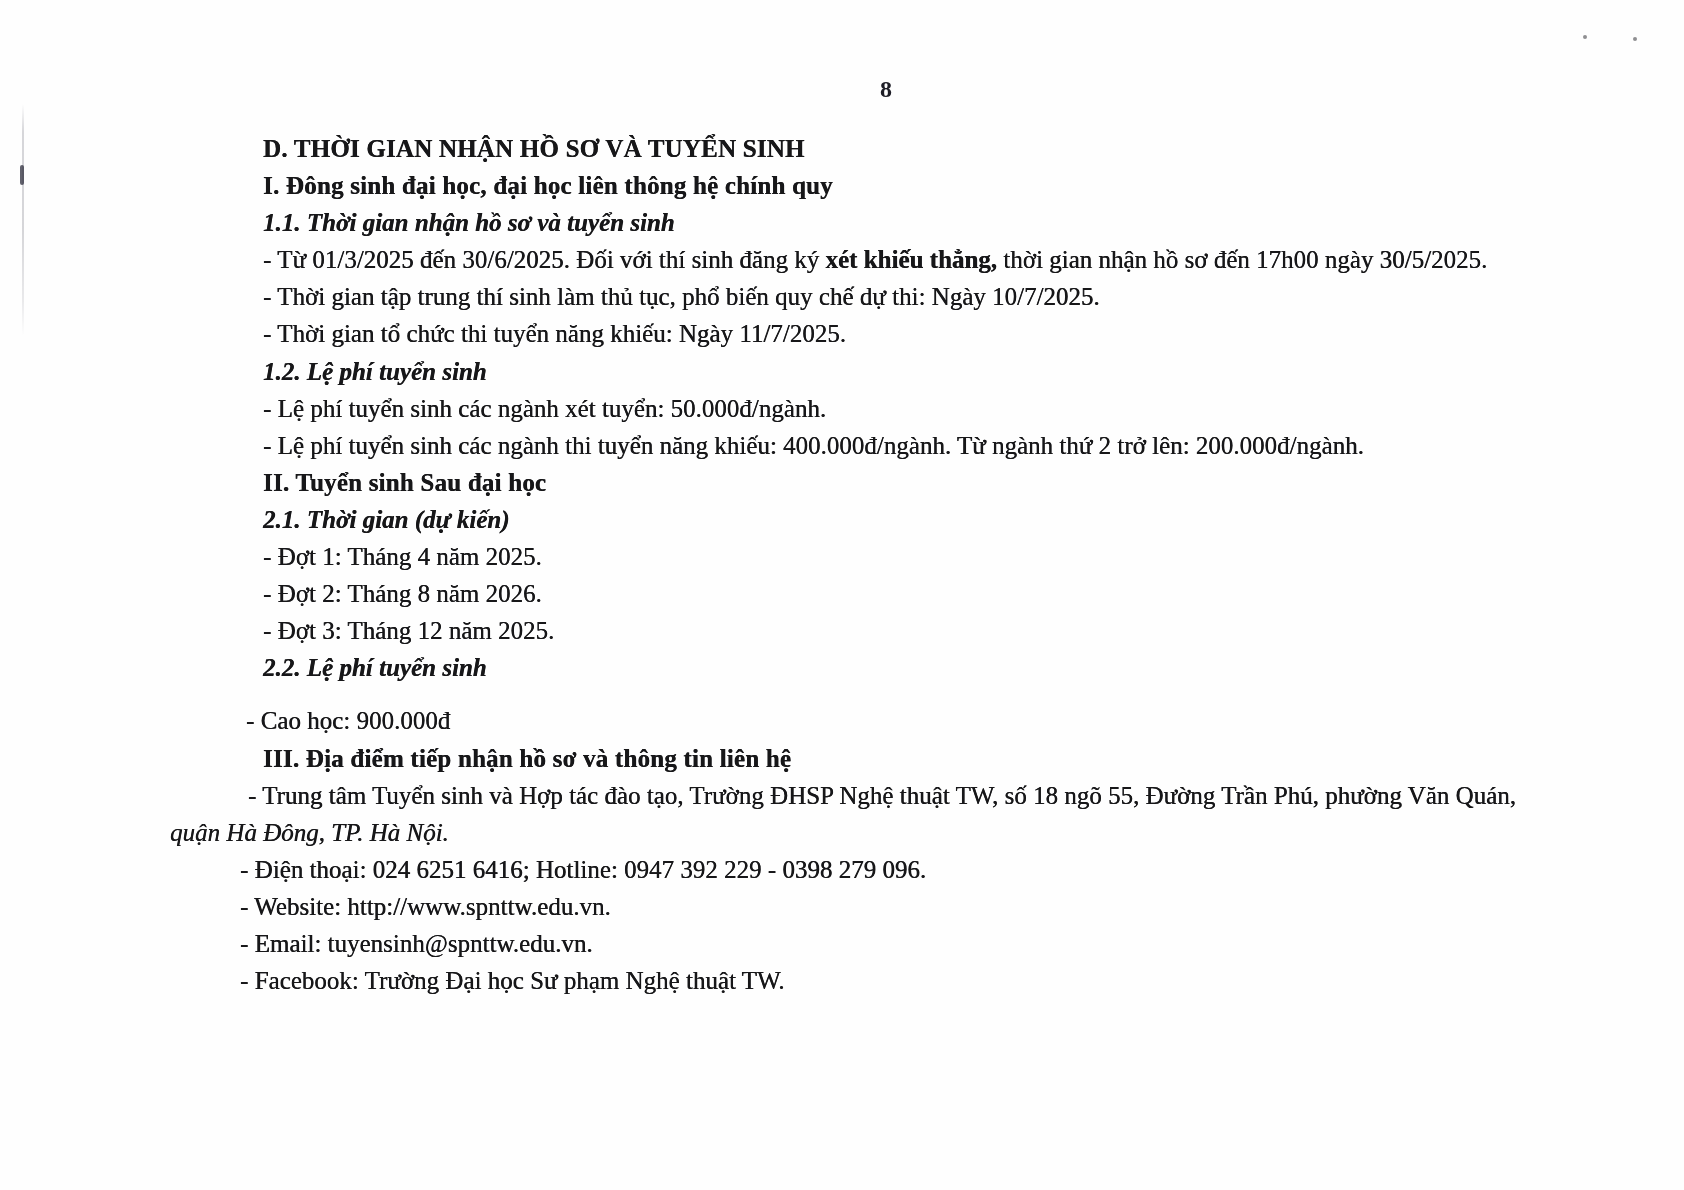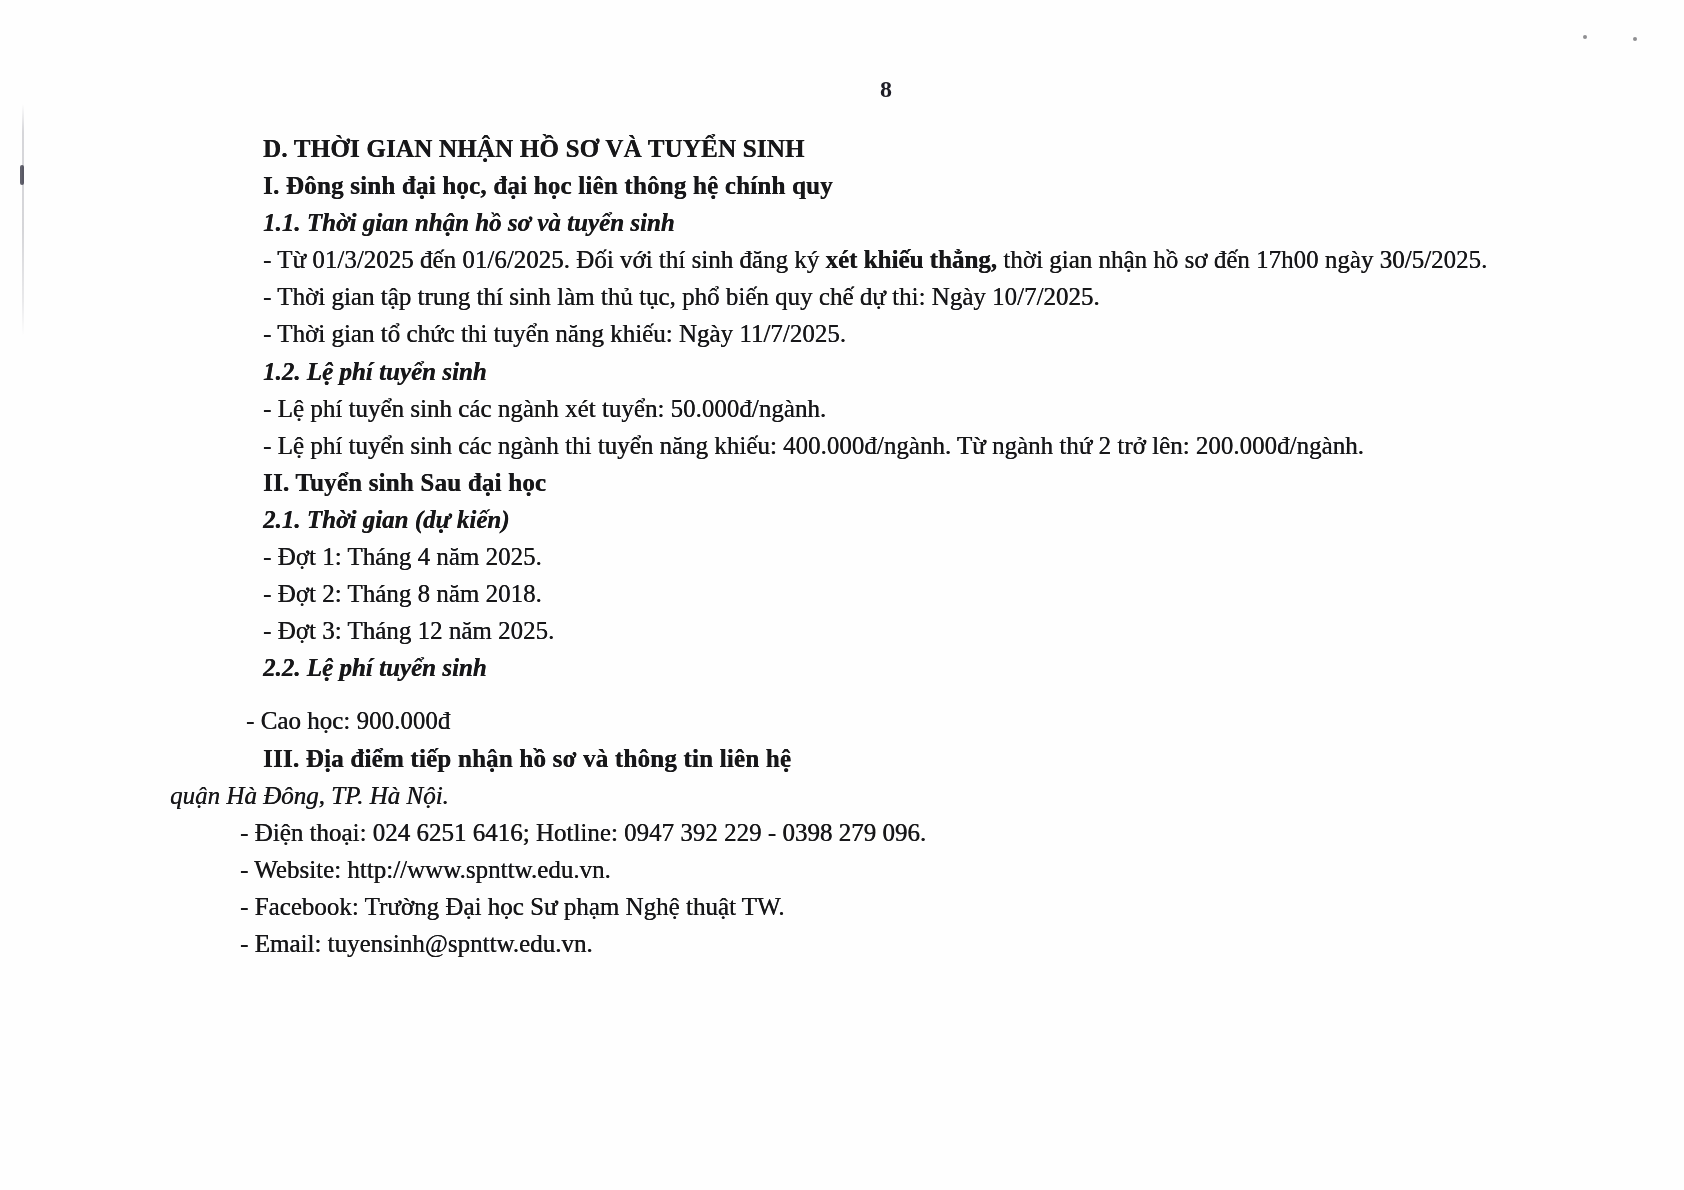--- a/index.html
+++ b/index.html
@@ -80,33 +80,34 @@
   <span class="artifact-blob"></span>
   <span class="scan-dot dot-1"></span>
   <span class="scan-dot dot-2"></span>
 
   <div class="page-number">8</div>
 
   <div class="doc">
       <div class="line head ind-a"><span>D. THỜI GIAN NHẬN HỒ SƠ VÀ TUYỂN SINH</span></div>
       <div class="line head ind-a"><span>I. Đông sinh đại học, đại học liên thông hệ chính quy</span></div>
       <div class="line sub ind-a"><span>1.1. Thời gian nhận hồ sơ và tuyển sinh</span></div>
-      <div class="line body ind-a"><span>- Từ 01/3/2025 đến 01/6/2025. Đối với thí sinh đăng ký </span><span class="b">xét khiếu thẳng,</span><span> thời gian nhận hồ sơ đến 17h00 ngày 30/5/2025.</span></div>
+      <div class="line body ind-a"><span>- Từ 01/3/2025 đến 30/6/2025. Đối với thí sinh đăng ký </span><span class="b">xét khiếu thẳng,</span><span> thời gian nhận hồ sơ đến 17h00 ngày 30/5/2025.</span></div>
       <div class="line body ind-a"><span>- Thời gian tập trung thí sinh làm thủ tục, phổ biến quy chế dự thi: Ngày 10/7/2025.</span></div>
       <div class="line body ind-a"><span>- Thời gian tổ chức thi tuyển năng khiếu: Ngày 11/7/2025.</span></div>
       <div class="line sub ind-a"><span>1.2. Lệ phí tuyển sinh</span></div>
       <div class="line body ind-a"><span>- Lệ phí tuyển sinh các ngành xét tuyển: 50.000đ/ngành.</span></div>
       <div class="line body ind-a"><span>- Lệ phí tuyển sinh các ngành thi tuyển năng khiếu: 400.000đ/ngành. Từ ngành thứ 2 trở lên: 200.000đ/ngành.</span></div>
       <div class="line head ind-a"><span>II. Tuyển sinh Sau đại học</span></div>
       <div class="line sub ind-a"><span>2.1. Thời gian (dự kiến)</span></div>
       <div class="line body ind-a"><span>- Đợt 1: Tháng 4 năm 2025.</span></div>
-      <div class="line body ind-a"><span>- Đợt 2: Tháng 8 năm 2018.</span></div>
+      <div class="line body ind-a"><span>- Đợt 2: Tháng 8 năm 2026.</span></div>
       <div class="line body ind-a"><span>- Đợt 3: Tháng 12 năm 2025.</span></div>
       <div class="line sub ind-a"><span>2.2. Lệ phí tuyển sinh</span></div>
       <div class="line body ind-b"><span>- Cao học: 900.000đ</span></div>
       <div class="line head ind-a"><span>III. Địa điểm tiếp nhận hồ sơ và thông tin liên hệ</span></div>
+      <div class="line body ind-d"><span>- Trung tâm Tuyển sinh và Hợp tác đào tạo, Trường ĐHSP Nghệ thuật TW, số 18 ngõ 55, Đường Trần Phú, phường Văn Quán,</span></div>
       <div class="line body ind-w"><span>quận Hà Đông, TP. Hà Nội.</span></div>
       <div class="line body ind-c"><span>- Điện thoại: 024 6251 6416; Hotline: 0947 392 229 - 0398 279 096.</span></div>
       <div class="line body ind-c"><span>- Website: http://www.spnttw.edu.vn.</span></div>
+      <div class="line body ind-c"><span>- Email: tuyensinh@spnttw.edu.vn.</span></div>
       <div class="line body ind-c"><span>- Facebook: Trường Đại học Sư phạm Nghệ thuật TW.</span></div>
-      <div class="line body ind-c"><span>- Email: tuyensinh@spnttw.edu.vn.</span></div>
     </div>
 </div>
 
 </body></html>

